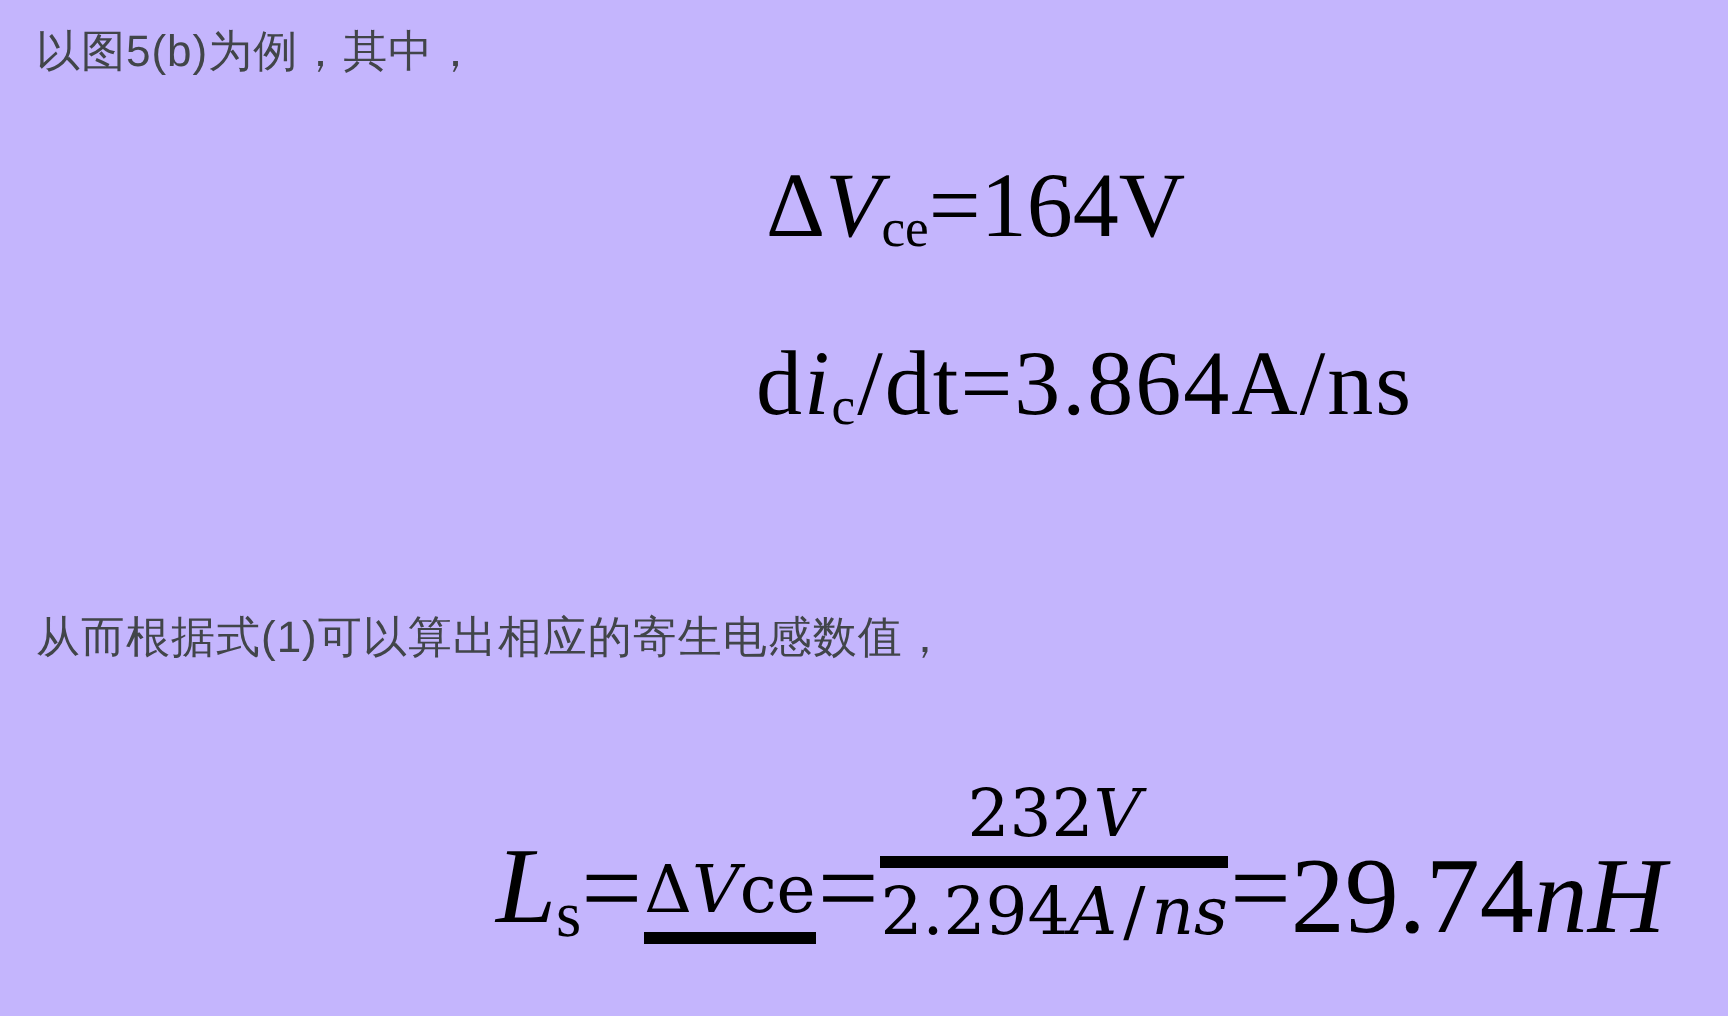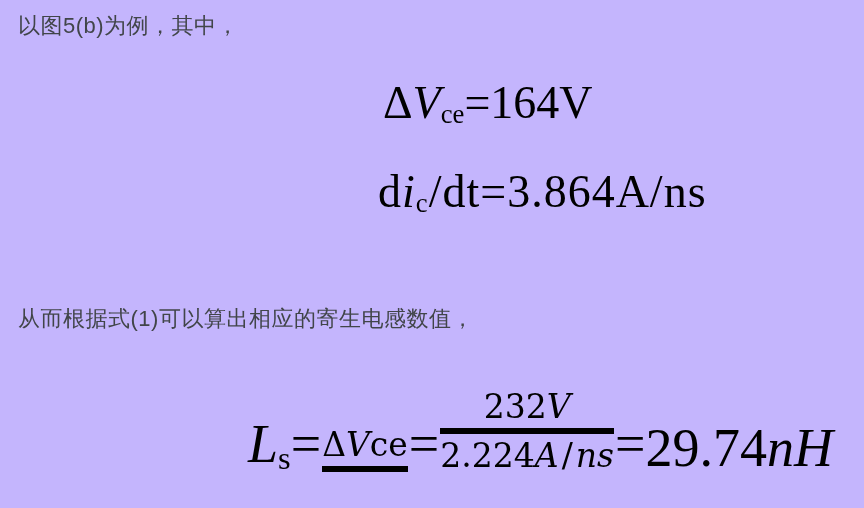--- a/index.html
+++ b/index.html
@@ -96,21 +96,21 @@
     <span class="frac">
       <span class="num"><span>Δ</span><span class="it">V</span><span>ce</span></span>
       <span class="bar"></span>
     </span>
 
     <span class="big beq">=</span>
 
     <span class="frac">
       <span class="num"><span>232</span><span class="it">V</span></span>
       <span class="bar"></span>
-      <span class="den"><span>2.224</span><span class="it">A</span><span class="sl">/</span><span class="it">ns</span></span>
+      <span class="den"><span>2.294</span><span class="it">A</span><span class="sl">/</span><span class="it">ns</span></span>
     </span>
 
     <span class="big beq">=</span>
 
     <span class="big"><span>29.74</span><span class="it">nH</span></span>
   </div>
 
 </div>
 
 </body></html>

